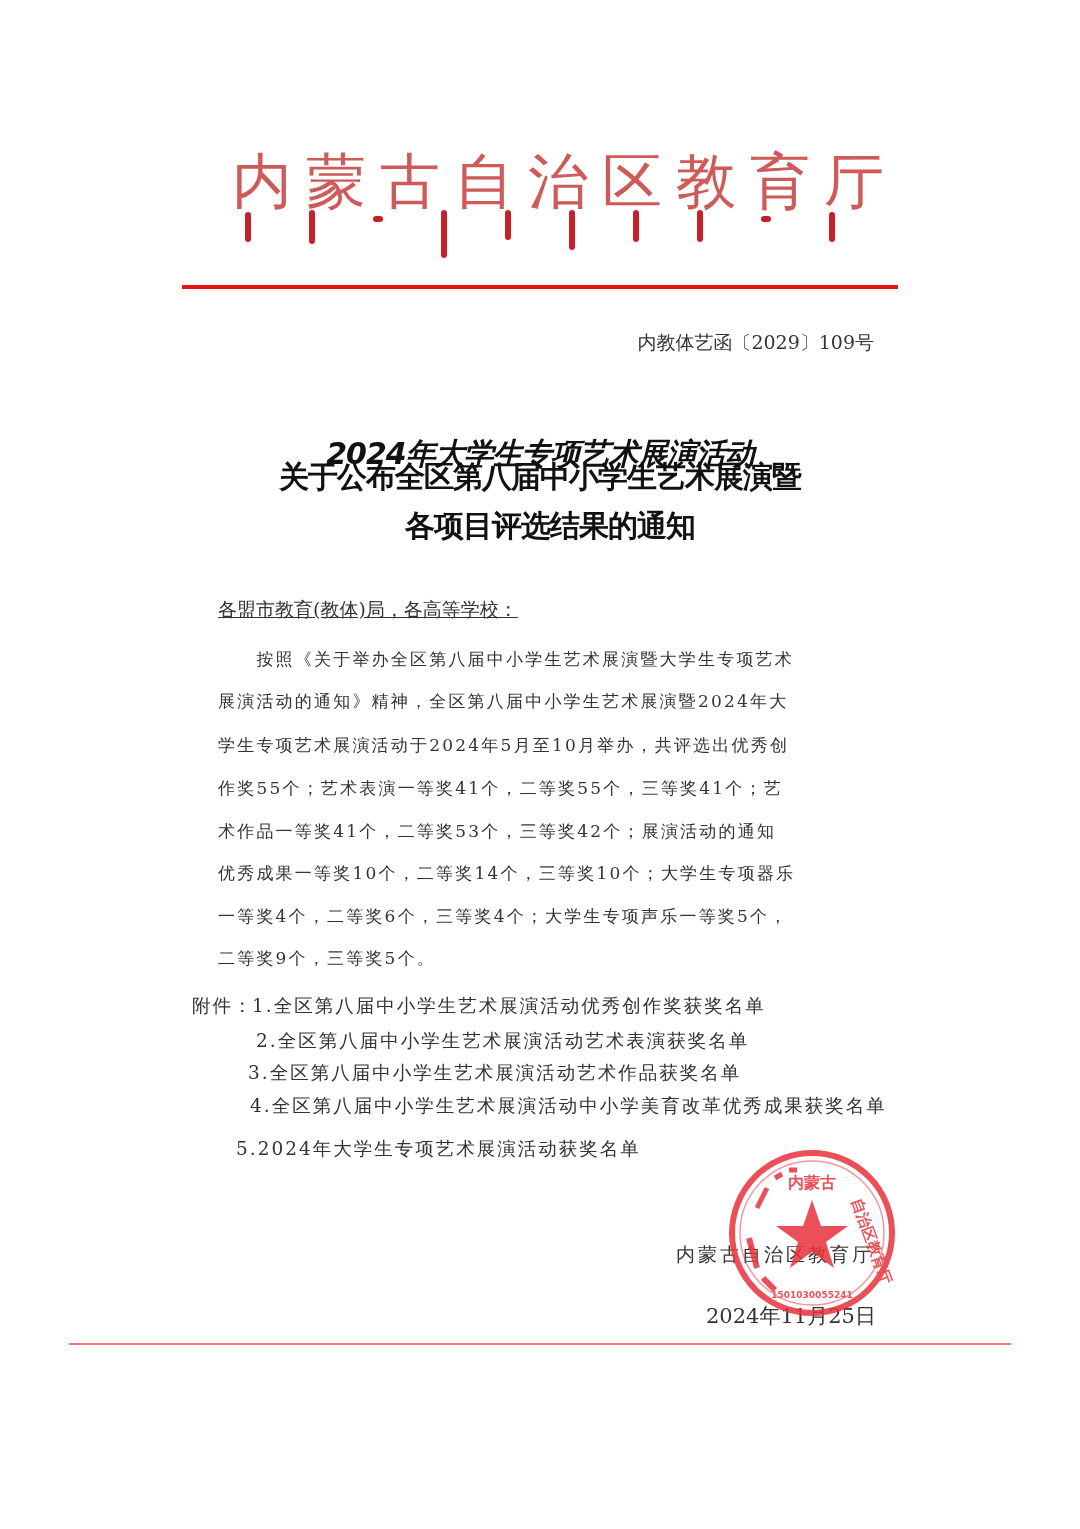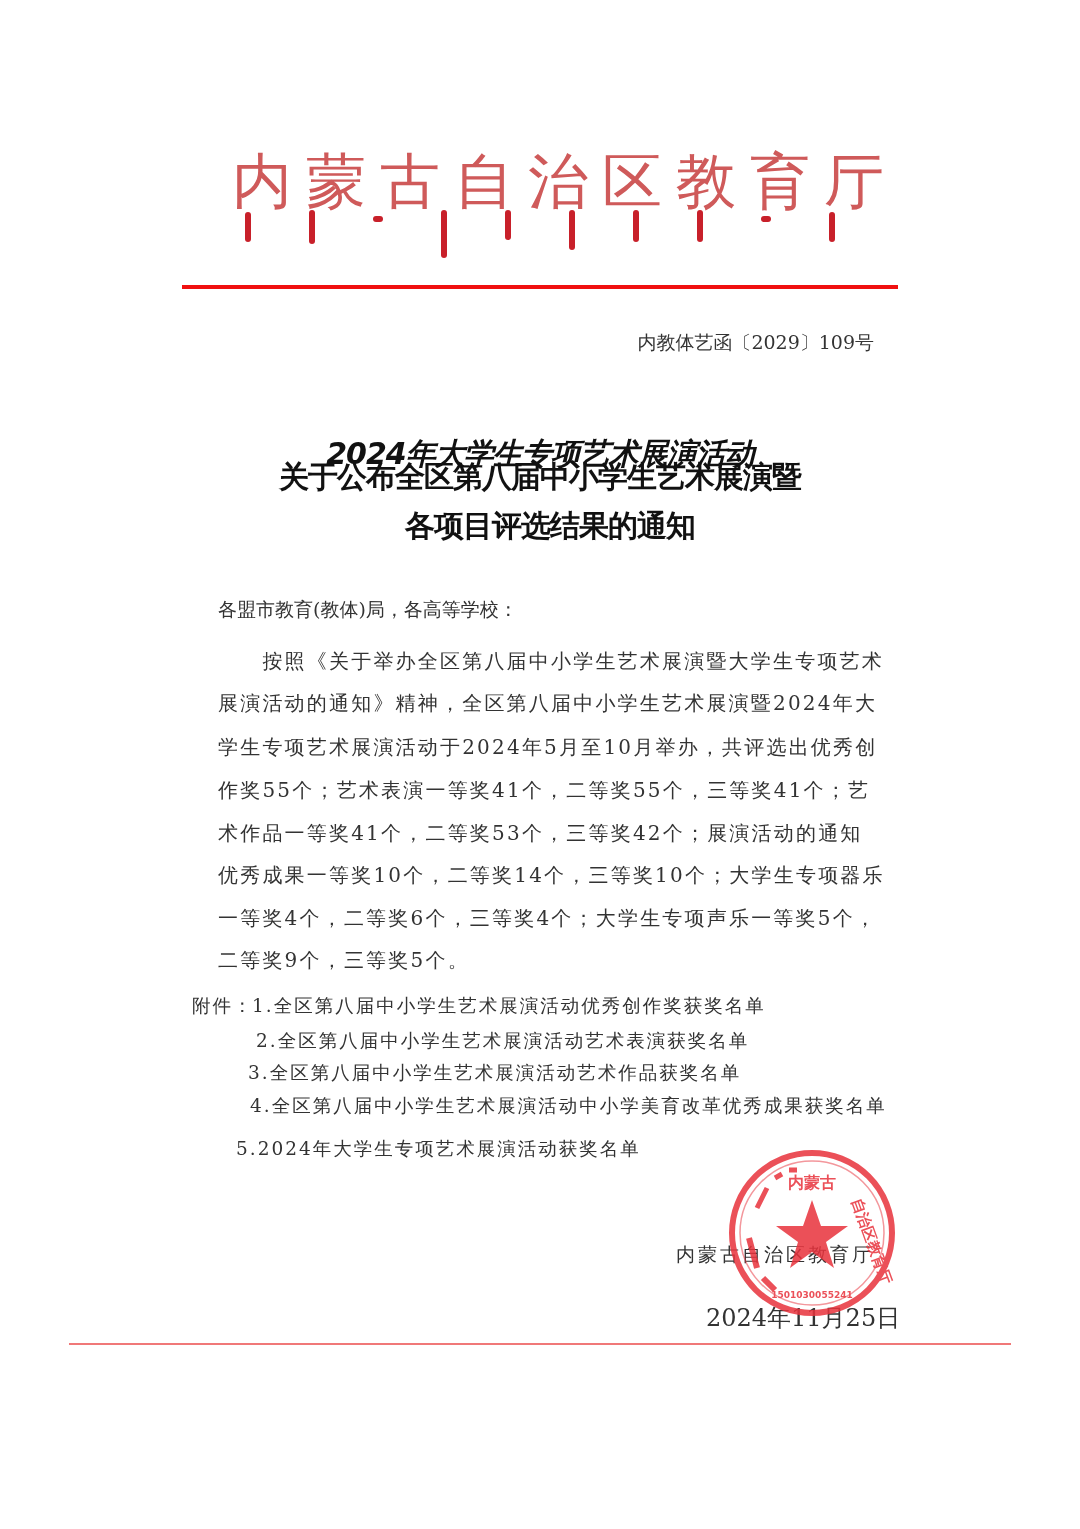--- a/index.html
+++ b/index.html
@@ -8,25 +8,25 @@
   .abs { position: absolute; }
   .org-name { left: 232px; top: 142px; width: 620px; font-size: 60px; letter-spacing: 14px;
               color: #cf5a5a; white-space: nowrap; font-family: "DejaVu Serif", serif; }
   .mongol { left: 245px; top: 210px; width: 590px; height: 50px; display: flex; justify-content: space-between; }
   .mongol span { display: block; width: 6px; background: #c8202a; border-radius: 3px; }
   .red-rule { left: 182px; top: 285px; width: 716px; height: 4px; background: #f01010; }
   .doc-number { right: 206px; top: 330px; font-size: 19px; color: #333; white-space: nowrap; }
   .title { left: 0; width: 1080px; text-align: center; font-family: "DejaVu Sans", sans-serif;
            font-weight: bold; font-size: 30px; color: #111; letter-spacing: -1px; }
   .t1 { top: 413px; margin-top: 44px; } .t2 { top: 434px; font-style: italic; } .t3 { top: 506px; margin-left: 10px; }
-  .salutation { left: 218px; top: 597px; font-size: 19px; color: #333; white-space: nowrap; }
-  .body-line { left: 218px; font-size: 20px; color: #333; white-space: nowrap; letter-spacing: 2.2px; }
+  .salutation { left: 218px; top: 597px; font-size: 19px; color: #333; white-space: nowrap; text-decoration: underline; }
+  .body-line { left: 218px; font-size: 17px; color: #333; white-space: nowrap; letter-spacing: 2.2px; }
   .attach { font-size: 18.5px; color: #333; white-space: nowrap; letter-spacing: 2px; }
   .signer { left: 676px; top: 1242px; font-size: 19px; color: #333; white-space: nowrap; letter-spacing: 3px; z-index: 1; }
-  .date { left: 706px; top: 1302px; font-size: 24px; color: #333; white-space: nowrap; z-index: 1; }
+  .date { left: 706px; top: 1302px; font-size: 21px; color: #333; white-space: nowrap; z-index: 1; }
   .stamp { left: 727px; top: 1148px; width: 170px; height: 170px; z-index: 2; opacity: 0.85; text-align: right; }
   .bottom-rule { left: 69px; top: 1343px; width: 942px; height: 2px; background: #f07878; }
 </style>
 </head>
 <body>
 
 <div class="abs org-name">内蒙古自治区教育厅</div>
 <div class="abs mongol">
   <span style="height:30px;margin-top:2px"></span>
   <span style="height:34px;margin-top:0"></span>

